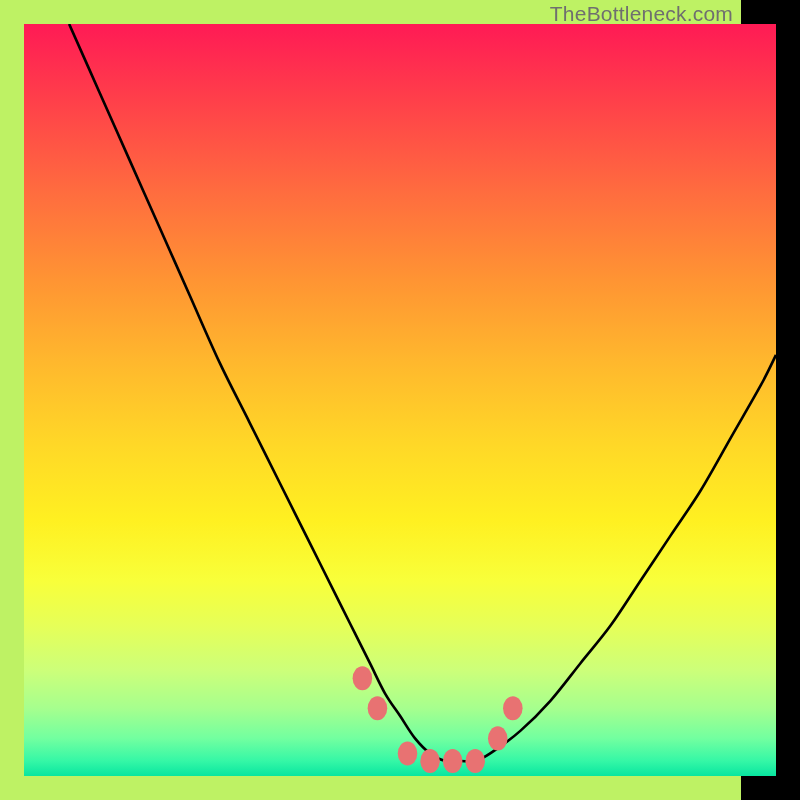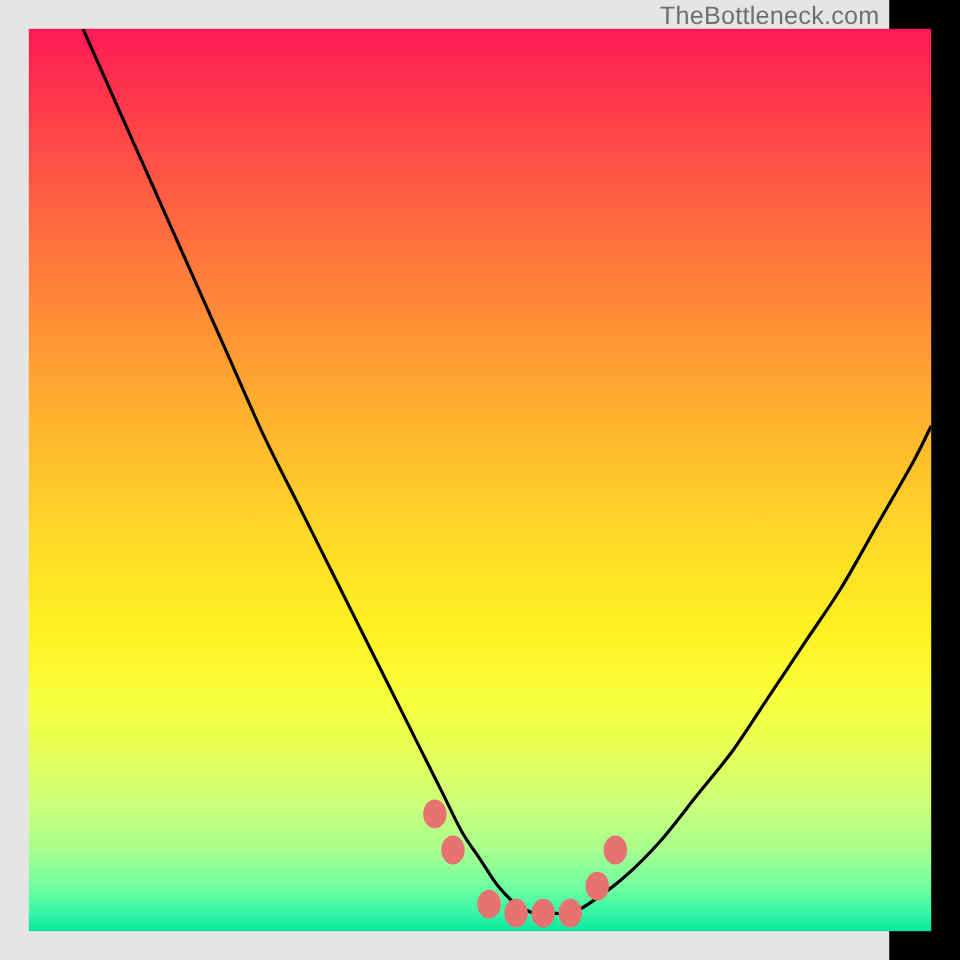--- a/index.html
+++ b/index.html
@@ -10,21 +10,21 @@
     overflow: hidden;
     background: #000;
     font-family: Arial, Helvetica, sans-serif;
   }
   .frame {
     position: absolute;
     top: 0;
     left: 0;
     width: 741px;
     height: 800px;
-    background: #e5e5e5;
+    background: #bef264;
   }
   .plot {
     position: absolute;
     top: 24px;
     left: 24px;
     width: 752px;
     height: 752px;
     background: linear-gradient(
       to bottom,
       #ff1a55 0%,

